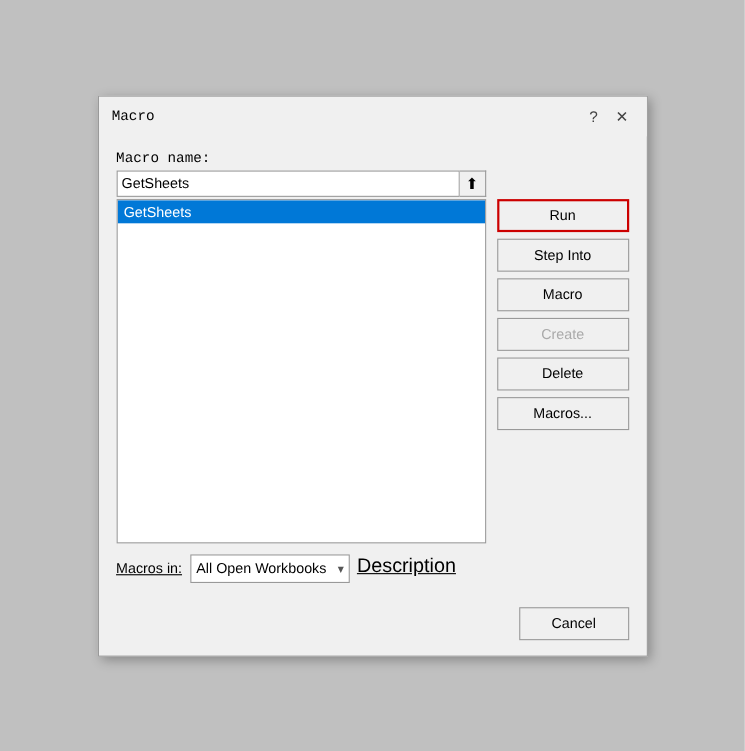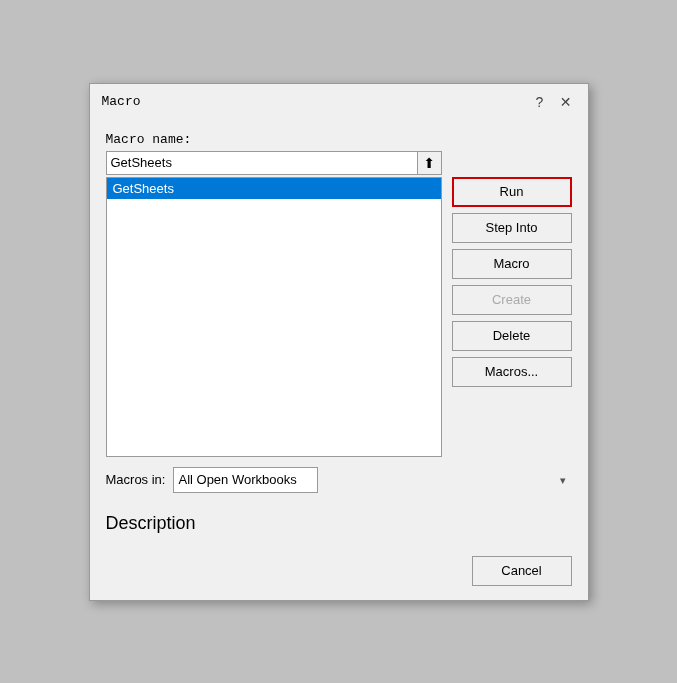--- a/index.html
+++ b/index.html
@@ -177,22 +177,23 @@
     }
 
     .action-btn:disabled {
       color: #aaa;
       cursor: default;
     }
 
     .bottom-area {
       margin-top: 10px;
       display: flex;
-      flex-direction: column;
-      gap: 20px;
+      flex-direction: row;
+      gap: 6px;
+      text-decoration: underline;
     }
 
     .macros-in-row {
       display: flex;
       align-items: center;
       gap: 8px;
     }
 
     .macros-in-label {
       font-size: 13px;

